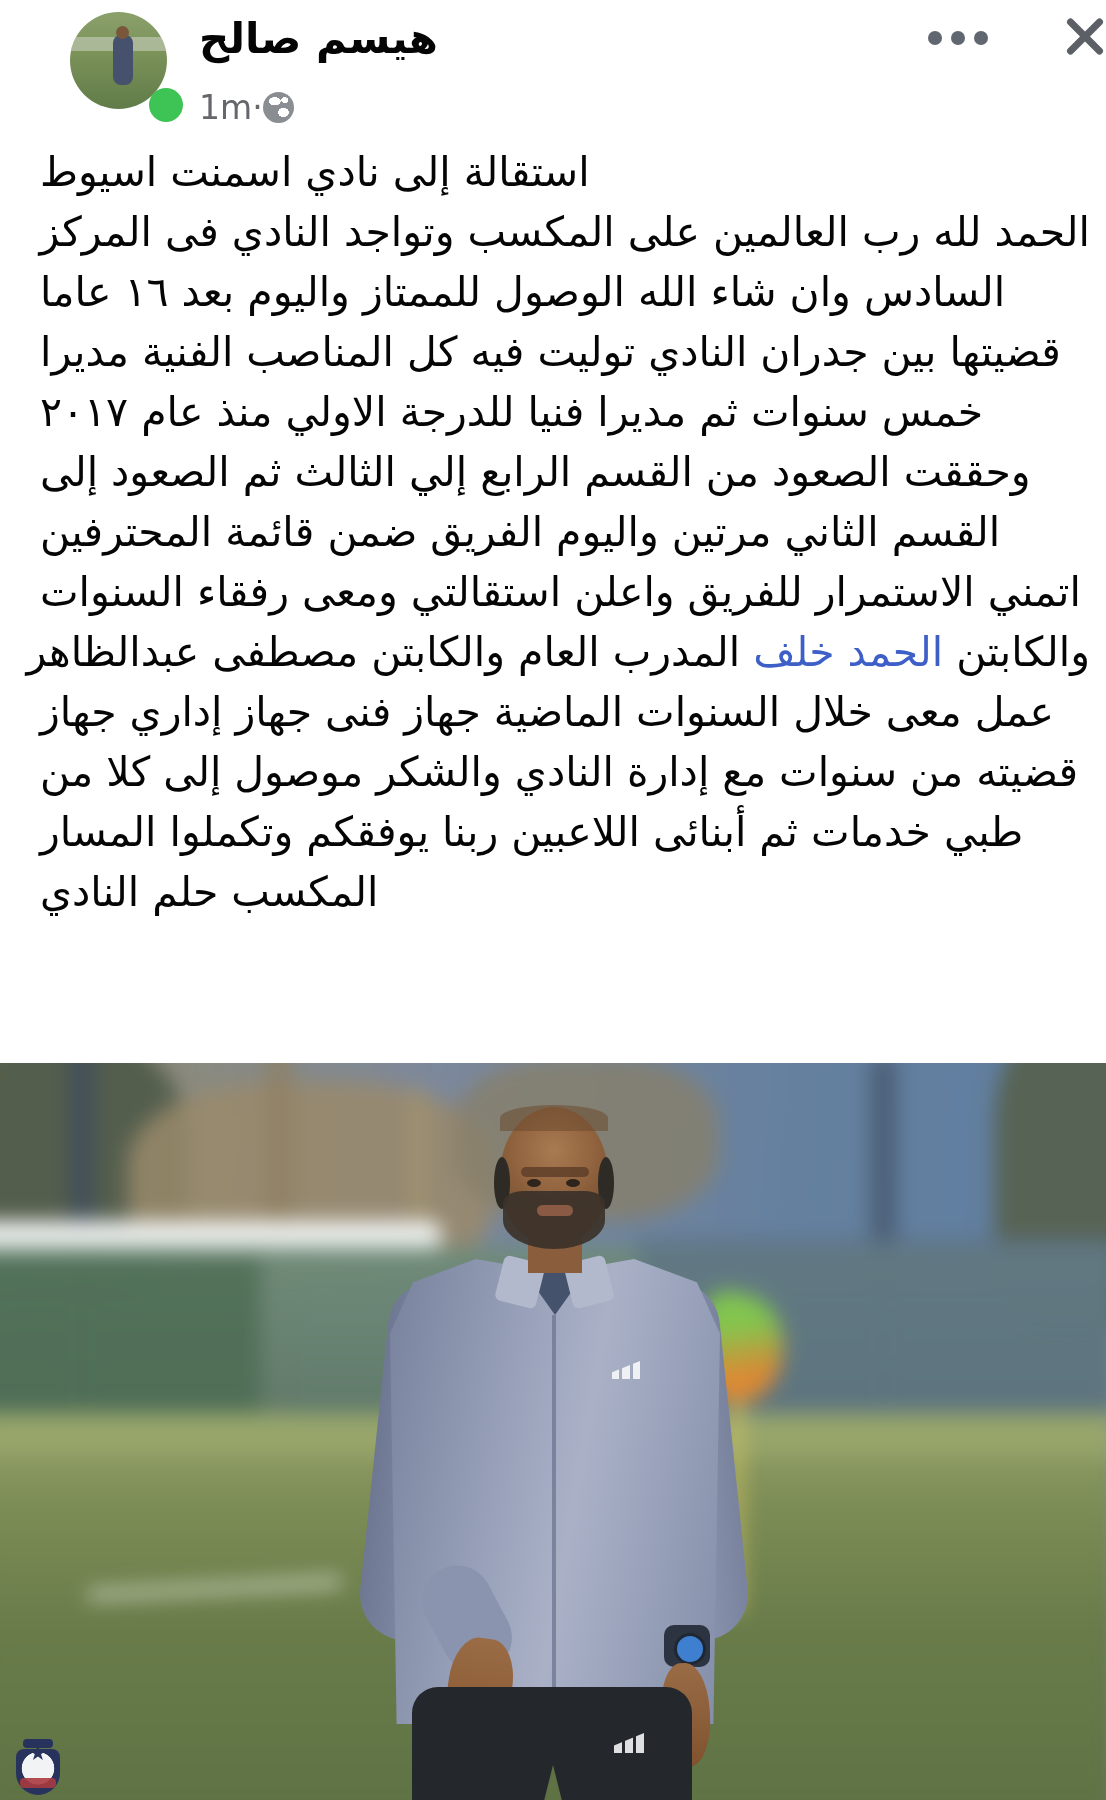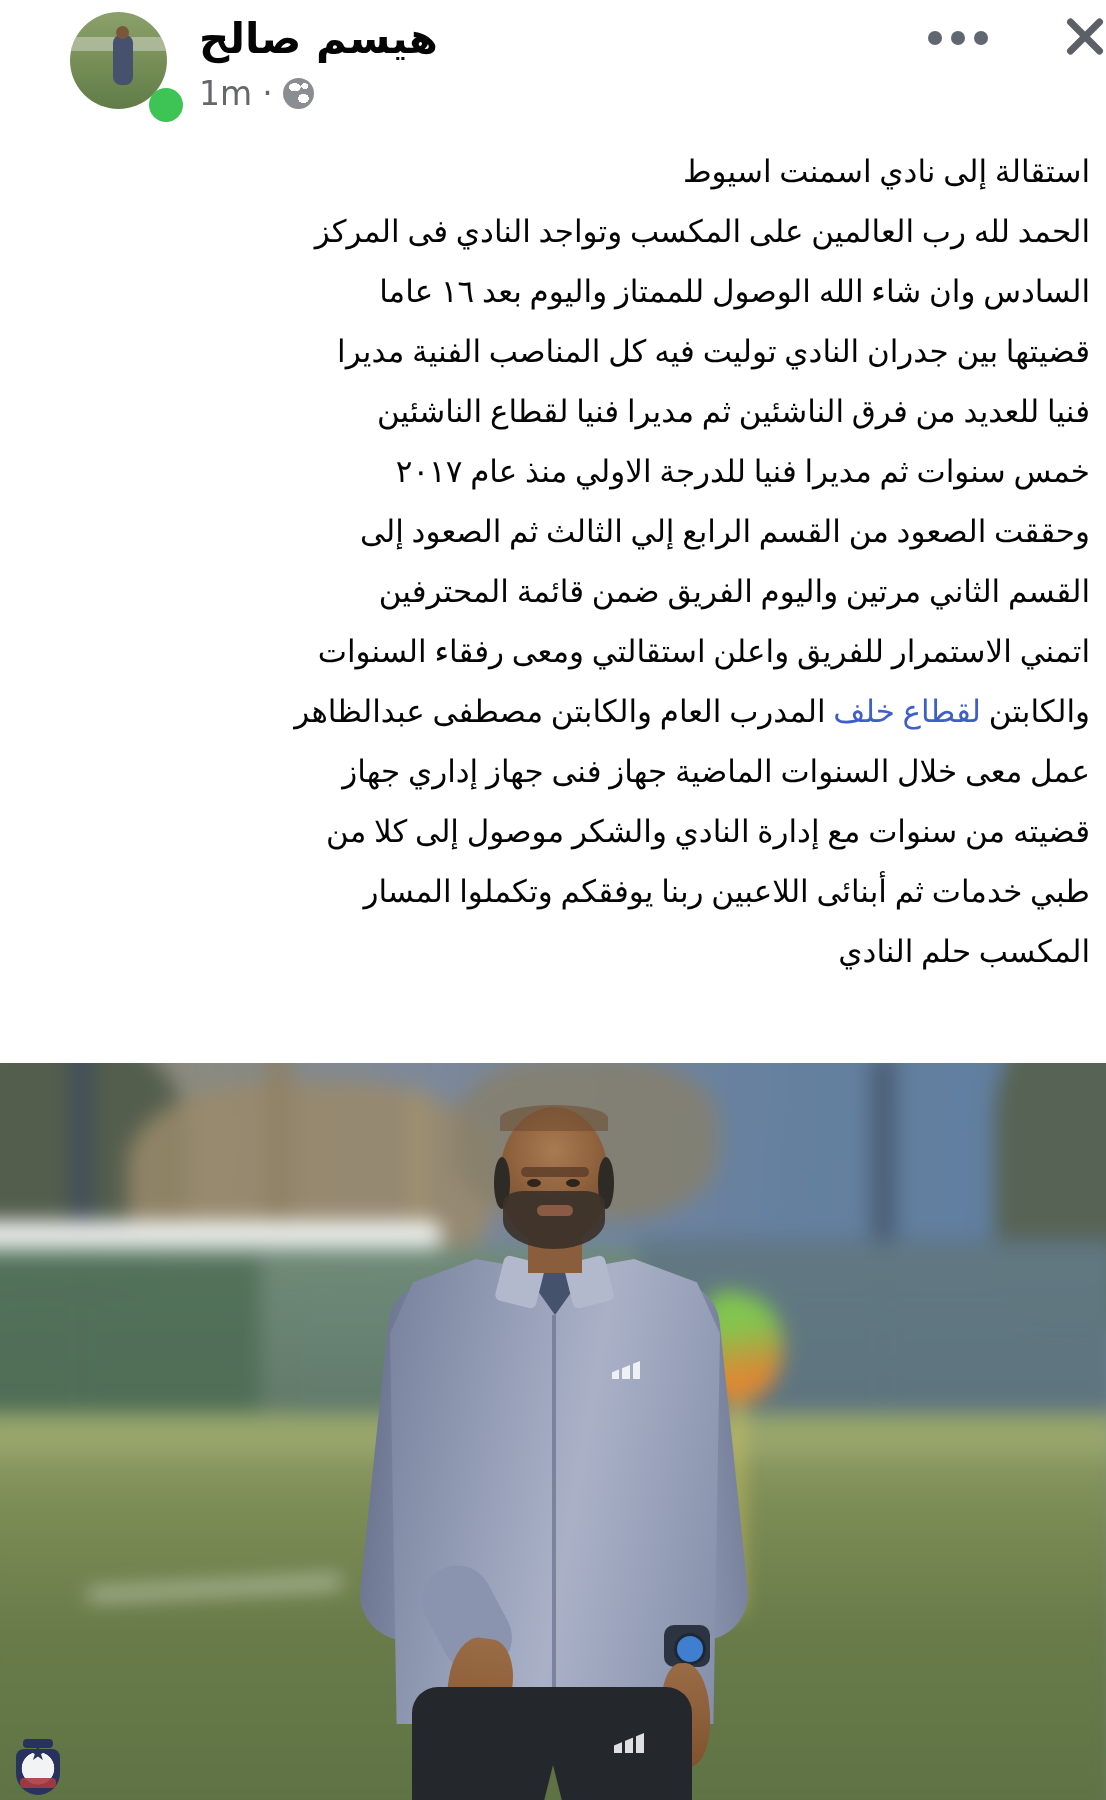--- a/index.html
+++ b/index.html
@@ -9,38 +9,38 @@
   }
   
   .header{position:absolute;top:0;left:0;width:1106px;height:130px;background:#fff;margin-left:39px;}
   .avatar{position:absolute;left:31px;top:12px;width:97px;height:97px;border-radius:50%;
     overflow:hidden;background:linear-gradient(180deg,#8ba06b 0%,#7a9158 45%,#617c49 100%);cursor:pointer;}
   .avatar .av-fence{position:absolute;left:0;top:26%;width:100%;height:14%;background:rgba(208,214,200,.55);}
   .avatar .av-person{position:absolute;left:44%;top:24%;width:20px;height:50px;background:#46526d;border-radius:8px;}
   .avatar .av-head{position:absolute;left:47%;top:14%;width:13px;height:13px;background:#7a573b;border-radius:50%;}
   .online-dot{position:absolute;left:110px;top:88px;width:34px;height:34px;border-radius:50%;}
   .author{position:absolute;left:160px;top:16px;font-size:42px;font-weight:700;color:#050505;line-height:1.1;}
-  .meta{position:absolute;left:160px;top:74px;display:flex;align-items:center;gap:10px;color:#65676b;font-size:33px;}
+  .meta{position:absolute;left:160px;top:88px;display:flex;align-items:center;color:#65676b;font-size:33px;}
   .globe{width:31px;height:31px;border-radius:50%;display:inline-block;
     background:
       radial-gradient(10px 7px at 38% 30%, #ffffff 58%, rgba(255,255,255,0) 60%),
       radial-gradient(9px 8px at 66% 66%, #ffffff 58%, rgba(255,255,255,0) 60%),
       radial-gradient(6px 5px at 70% 26%, #ffffff 58%, rgba(255,255,255,0) 60%),
       #8a8d91;}
   .more-btn{position:absolute;left:884px;top:18px;width:70px;height:40px;display:flex;align-items:center;
     justify-content:center;gap:9px;background:none;border:none;cursor:pointer;padding:0;}
   .more-btn i{width:14px;height:14px;border-radius:50%;background:#606770;display:block;}
   .close-btn{position:absolute;left:1018px;top:8px;width:56px;height:56px;background:none;border:none;cursor:pointer;padding:0;}
   .close-btn::before,.close-btn::after{content:"";position:absolute;left:4px;top:25px;width:48px;height:7px;
     background:#5c6066;border-radius:4px;}
   .close-btn::before{transform:rotate(45deg);}
   .close-btn::after{transform:rotate(-45deg);}
   
-  .post-text{position:absolute;top:142px;right:16px;left:40px;direction:rtl;text-align:right;
-    font-size:31px;line-height:60px;color:#050505;letter-spacing:0;font-family:Liberation Serif, serif;}
+  .post-text{position:absolute;top:142px;right:16px;left:40px;direction:rtl;text-align:left;
+    font-size:41px;line-height:60px;color:#050505;letter-spacing:0;}
   .post-text .line{white-space:nowrap;}
   .mention{color:#3e5fc7;text-decoration:none;cursor:pointer;}
   
   .photo{position:absolute;top:1063px;left:0;width:1106px;height:737px;overflow:hidden;background:#7b8aa0;cursor:pointer;}
   .photo-bg{position:absolute;inset:-14px;filter:blur(10px);transform:scale(1.02);}
   .photo-bg div{position:absolute;}
   .sky{left:-20px;top:-10px;width:1160px;height:270px;
     background:linear-gradient(95deg,#8f8267 0%,#8b8a7c 18%,#7c889b 40%,#65809f 70%,#5d7da0 100%);}
   .trees-left{left:-30px;top:-6px;width:240px;height:266px;background:#4e5a48;border-radius:40%;opacity:.9;}
   .trees-tan{left:150px;top:40px;width:360px;height:200px;background:#9a8a6b;border-radius:40%;opacity:.85;}
@@ -132,26 +132,25 @@
       <i></i>
   </button>
   <button class="close-btn" aria-label="close"></button>
 </div>
 
 <div class="post-text" dir="rtl">
   <div class="line">استقالة إلى نادي اسمنت اسيوط</div>
   <div class="line">الحمد لله رب العالمين على المكسب وتواجد النادي فى المركز</div>
   <div class="line">السادس وان شاء الله الوصول للممتاز واليوم بعد ١٦ عاما</div>
   <div class="line">قضيتها بين جدران النادي توليت فيه كل المناصب الفنية مديرا</div>
-  <div class="line">فنيا للعديد من فرق الناشئين ثم مديرا فنيا لقطاع الناشئين</div>
   <div class="line">خمس سنوات ثم مديرا فنيا للدرجة الاولي منذ عام ٢٠١٧</div>
   <div class="line">وحققت الصعود من القسم الرابع إلي الثالث ثم الصعود إلى</div>
   <div class="line">القسم الثاني مرتين واليوم الفريق ضمن قائمة المحترفين</div>
   <div class="line">اتمني الاستمرار للفريق واعلن استقالتي ومعى رفقاء السنوات</div>
-  <div class="line"><span>والكابتن </span><a class="mention">لقطاع خلف</a><span> المدرب العام والكابتن مصطفى عبدالظاهر</span></div>
+  <div class="line"><span>والكابتن </span><a class="mention">الحمد خلف</a><span> المدرب العام والكابتن مصطفى عبدالظاهر</span></div>
   <div class="line">عمل معى خلال السنوات الماضية جهاز فنى جهاز إداري جهاز</div>
   <div class="line">قضيته من سنوات مع إدارة النادي والشكر موصول إلى كلا من</div>
   <div class="line">طبي خدمات ثم أبنائى اللاعبين ربنا يوفقكم وتكملوا المسار</div>
   <div class="line">المكسب حلم النادي</div>
 </div>
 
 <div class="photo" aria-label="مدرب يرتدي جاكيت رمادي يسير في ملعب كرة قدم">
   <div class="photo-bg">
     <div class="sky"></div>
     <div class="trees-left"></div>

